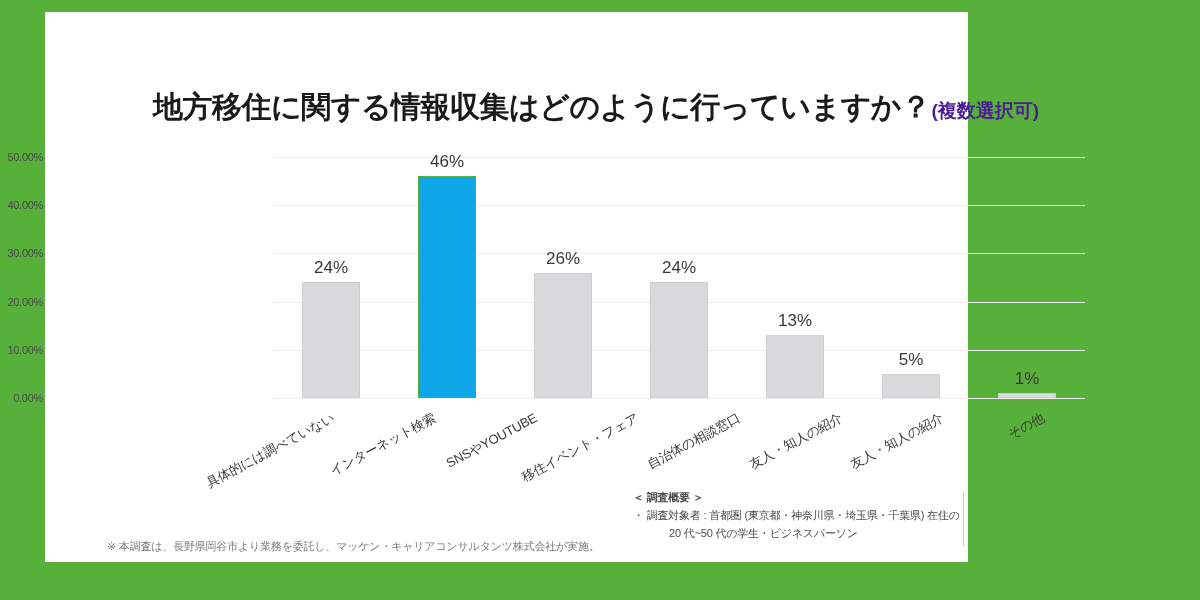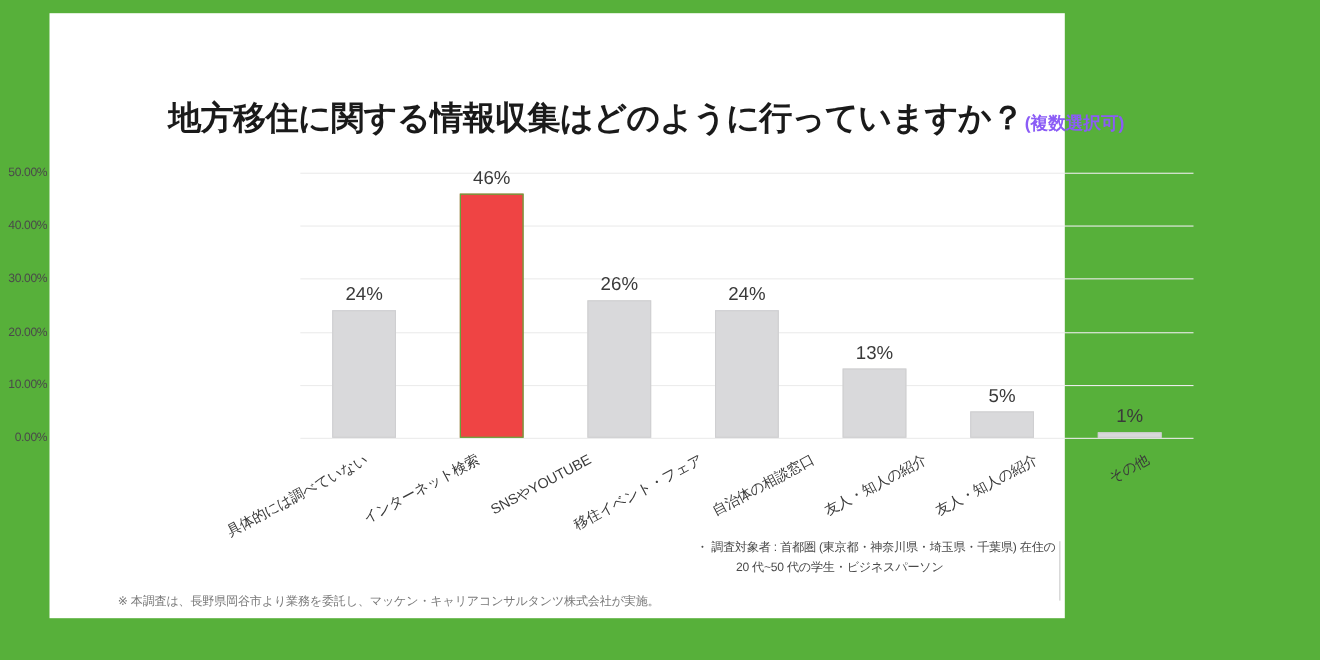--- a/index.html
+++ b/index.html
@@ -32,23 +32,23 @@
     align-items: baseline;
     white-space: nowrap;
   }
   .title-main {
     font-size: 30px;
     font-weight: bold;
     color: #1a1a1a;
     letter-spacing: -0.5px;
   }
   .title-sub {
-    font-size: 16px;
+    font-size: 19px;
     font-weight: bold;
-    color: #8b5cf6;
+    color: #4c1d95;
     margin-left: 1px;
   }
   
   .chart {
     position: absolute;
     left: 0;
     top: 0;
     width: 1150px;
     height: 550px;
   }
@@ -94,21 +94,21 @@
     justify-content: center;
   }
   .bar {
     width: 58px;
     position: relative;
     background: #d9d9db;
     border: 1px solid #cfcfd1;
     box-sizing: border-box;
   }
   .bar.accent {
-    background: #ef4444;
+    background: #0ea5e9;
     border-color: #55b03a;
   }
   .bar-label {
     position: absolute;
     left: 50%;
     transform: translateX(-50%);
     bottom: 100%;
     margin-bottom: 5px;
     font-size: 17px;
     color: #3a3a3a;
@@ -269,20 +269,21 @@
         </div>
         <div class="cat-slot">
           <div class="cat-text">その他</div>
         </div>
       </div>
 
   </div>
 
   <div class="survey">
     <div class="survey-left">
+      <div class="survey-heading">＜ 調査概要 ＞</div>
       <div class="survey-line">・ 調査対象者 : 首都圏 (東京都・神奈川県・埼玉県・千葉県) 在住の</div>
       <div class="survey-line-indent">20 代~50 代の学生・ビジネスパーソン</div>
     </div>
     <div class="divider"></div>
   </div>
 
   <div class="footnote">※ 本調査は、長野県岡谷市より業務を委託し、マッケン・キャリアコンサルタンツ株式会社が実施。</div>
 
 </div>
 

